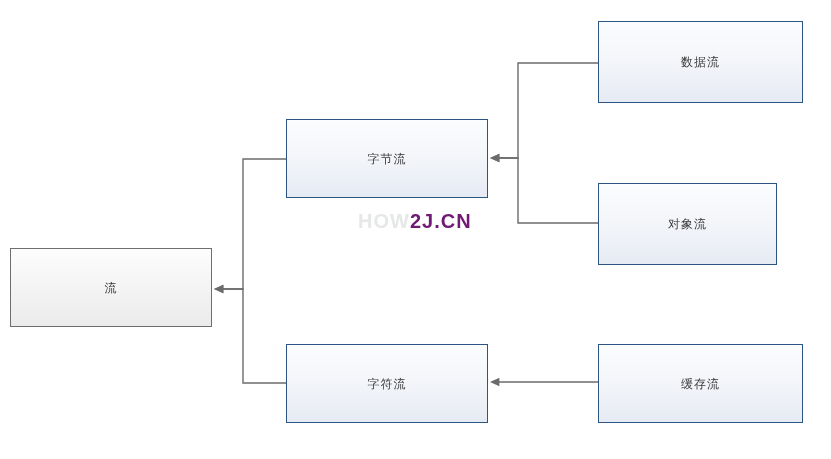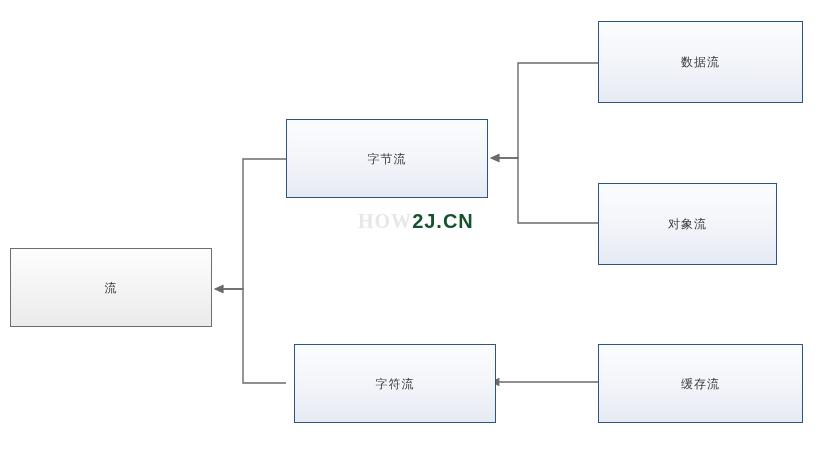--- a/index.html
+++ b/index.html
@@ -44,22 +44,22 @@
     user-select: none;
   }
   .watermark {
     position: absolute;
     font-size: 20px;
     font-weight: bold;
     letter-spacing: 1px;
     user-select: none;
     white-space: nowrap;
   }
-  .wm-a { color: #e6e7e8; font-family: Liberation Serif, serif; }
-  .wm-b { color: #14532d; }
+  .wm-a { color: #e6e7e8; }
+  .wm-b { color: #701a75; }
   svg.connectors {
     position: absolute;
     left: 0;
     top: 0;
     width: 831px;
     height: 459px;
     overflow: visible;
   }
   .conn-line {
     stroke: #6b6b6b;
@@ -90,21 +90,21 @@
       </g>
   </svg>
 
   <div id="node-layer">
       <div class="node-box gray" style="left: 10px; top: 248px; width: 202px; height: 79px;">
         <span class="node-label">流</span>
       </div>
       <div class="node-box blue" style="left: 286px; top: 119px; width: 202px; height: 79px; justify-content: center;">
         <span class="node-label">字节流</span>
       </div>
-      <div class="node-box blue" style="left: 286px; top: 344px; width: 202px; height: 79px; margin-left: 8px;">
+      <div class="node-box blue" style="left: 286px; top: 344px; width: 202px; height: 79px;">
         <span class="node-label">字符流</span>
       </div>
       <div class="node-box blue" style="left: 598px; top: 21px; width: 205px; height: 82px; justify-content: center;">
         <span class="node-label">数据流</span>
       </div>
       <div class="node-box blue" style="left: 598px; top: 183px; width: 179px; height: 82px;">
         <span class="node-label">对象流</span>
       </div>
       <div class="node-box blue" style="left: 598px; top: 344px; width: 205px; height: 79px;">
         <span class="node-label">缓存流</span>

